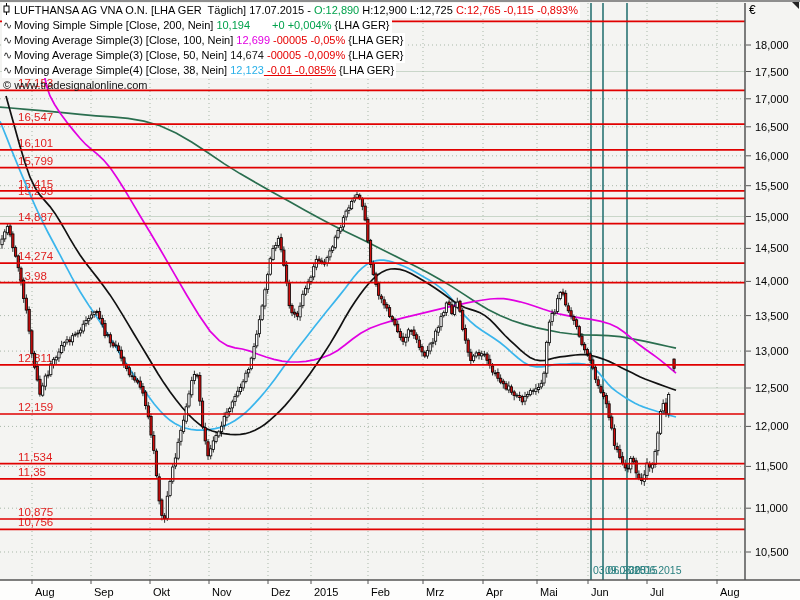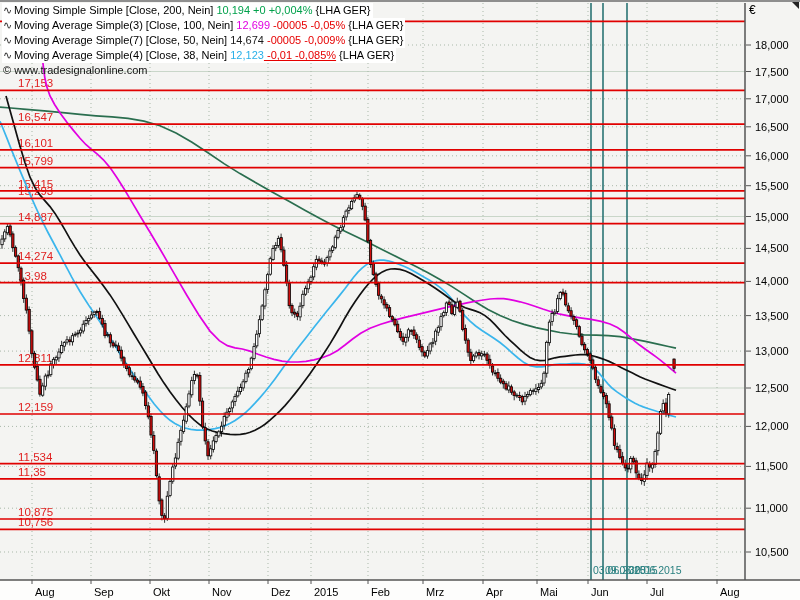--- a/index.html
+++ b/index.html
@@ -666,27 +666,33 @@
       <g>
         <text x="593" y="574" font-size="10.5" fill="#2a8080">03.06.2015</text>
         <text x="605" y="574" font-size="10.5" fill="#2a8080">09.06.2015</text>
         <text x="629" y="574" font-size="10.5" fill="#2a8080">30.06.2015</text>
       </g>
       <polygon points="792,2 799,2 799,9" fill="#222"></polygon>
     </svg>
 
   <div class="legend">
     <div class="lrow">
-      <span class="licon">∿</span><span>Moving Simple Simple [Close, 200, Nein] </span><span style="color: rgb(0, 161, 75);">10,194</span><span style="color: rgb(0, 161, 75);"> +0 +0,004%</span><span> {LHA GER}</span>
+      <span class="licon"><svg width="9" height="12">
+            <line x1="4.5" y1="0" x2="4.5" y2="12" stroke="#000" stroke-width="1"></line>
+            <rect x="2" y="3" width="5" height="6" fill="#fff" stroke="#000" stroke-width="1"></rect>
+          </svg></span><span>LUFTHANSA AG VNA O.N. [LHA GER  Täglich] 17.07.2015 - </span><span style="color: rgb(0, 161, 75);">O:12,890</span><span> H:12,900 L:12,725 </span><span style="color: rgb(230, 0, 0);">C:12,765 -0,115 -0,893%</span>
+    </div>
+    <div class="lrow">
+      <span class="licon">∿</span><span>Moving Simple Simple [Close, 200, Nein] </span><span style="color: rgb(0, 161, 75);">10,194</span><span style="color: rgb(0, 161, 75); margin-left: 19px;"> +0 +0,004%</span><span> {LHA GER}</span>
     </div>
     <div class="lrow">
       <span class="licon">∿</span><span>Moving Average Simple(3) [Close, 100, Nein] </span><span style="color: rgb(225, 0, 225); text-align: right;">12,699</span><span style="color: rgb(230, 0, 0);"> -00005 -0,05%</span><span> {LHA GER}</span>
     </div>
     <div class="lrow">
-      <span class="licon">∿</span><span>Moving Average Simple(7) [Close, 50, Nein] </span><span style="color: rgb(26, 26, 26);">14,674</span><span style="color: rgb(230, 0, 0);"> -00005 -0,009%</span><span> {LHA GER}</span>
+      <span class="licon">∿</span><span>Moving Average Simple(3) [Close, 50, Nein] </span><span style="color: rgb(26, 26, 26);">14,674</span><span style="color: rgb(230, 0, 0);"> -00005 -0,009%</span><span> {LHA GER}</span>
     </div>
     <div class="lrow">
       <span class="licon">∿</span><span>Moving Average Simple(4) [Close, 38, Nein] </span><span style="color: rgb(41, 176, 232);">12,123</span><span style="color: rgb(230, 0, 0); text-decoration: underline;"> -0,01 -0,085%</span><span> {LHA GER}</span>
     </div>
     <div class="lrow nobg copyright-row">
       <span>© www.tradesignalonline.com</span>
     </div>
   </div>
 </div>
 

